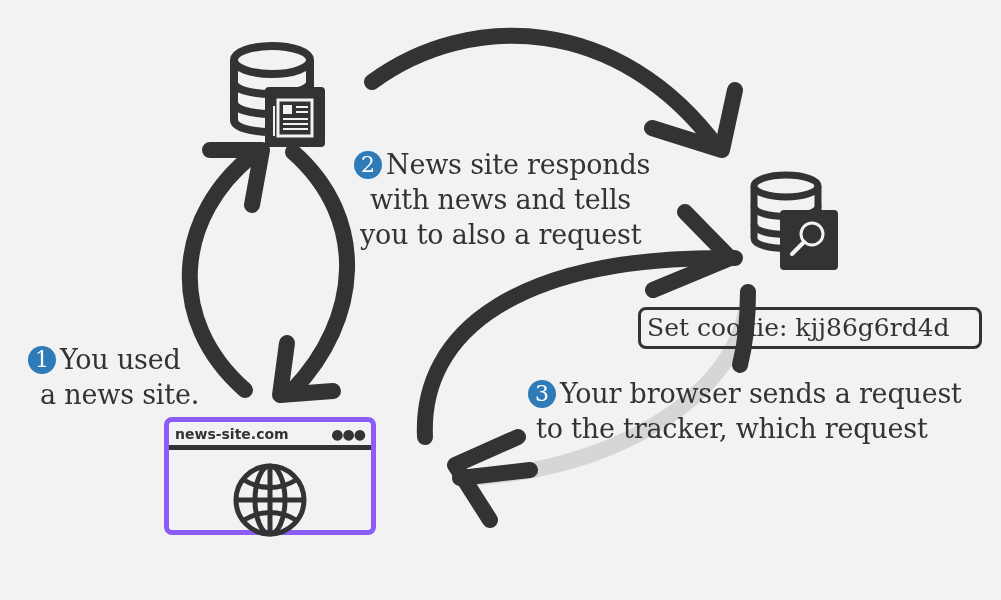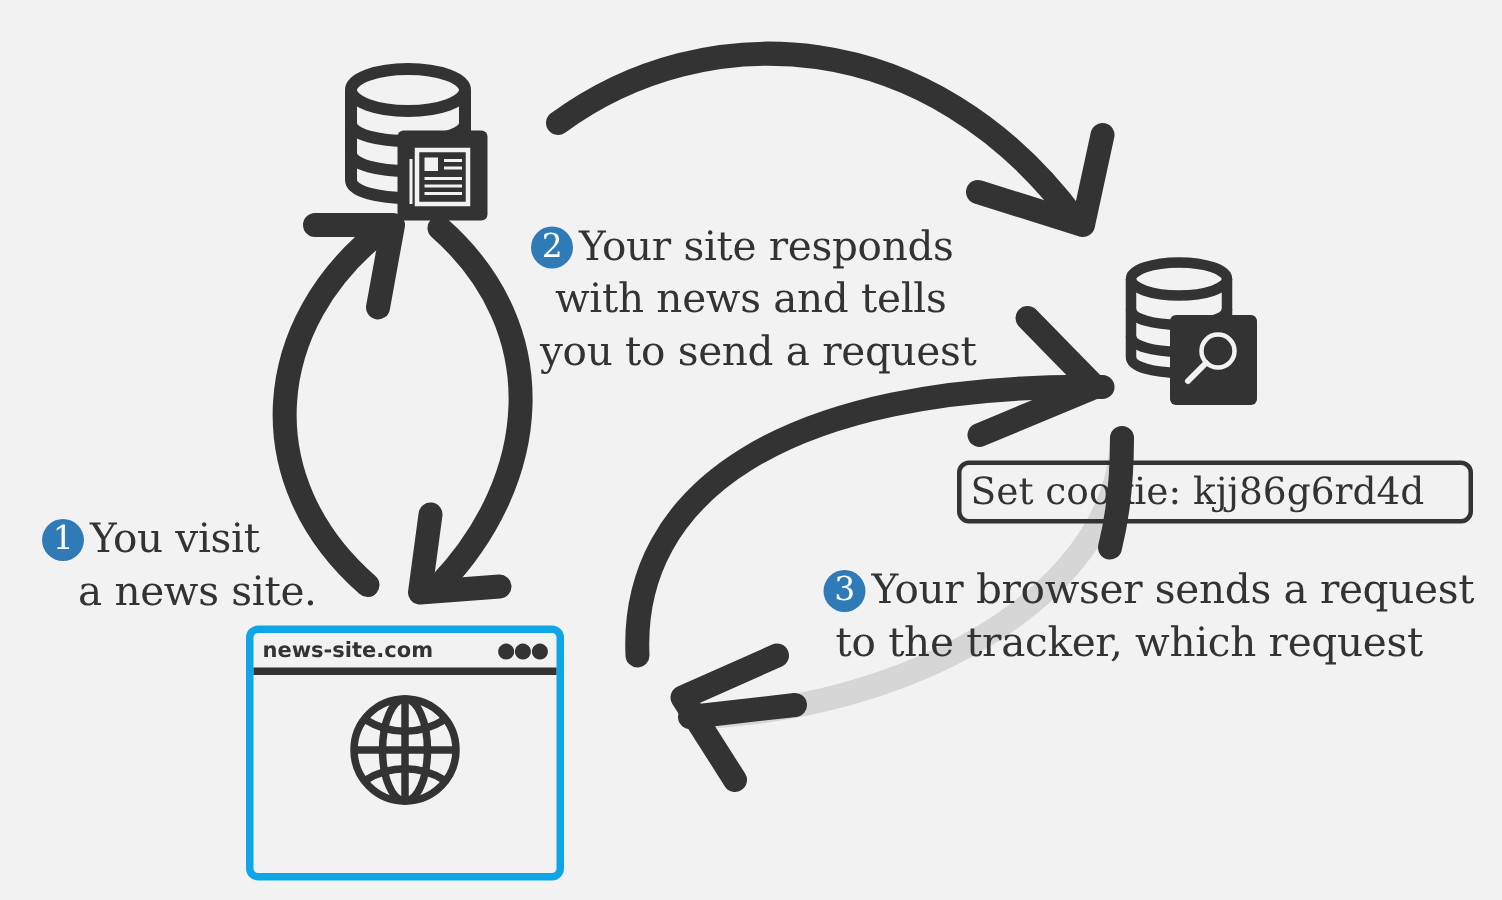--- a/index.html
+++ b/index.html
@@ -4,21 +4,21 @@
 <style>
   html, body { margin:0; padding:0; }
   body { width:1001px; height:600px; background:#f2f2f2; position:relative; overflow:hidden;
          font-family:"DejaVu Serif", serif; color:#333333; }
   svg.layer { position:absolute; left:0; top:0; }
   .caption { position:absolute; font-size:27px; line-height:35px; color:#333333; white-space:nowrap; letter-spacing:-0.2px; }
   .badge { display:inline-block; width:28px; height:28px; border-radius:50%; background:#2f7bb8; color:#ffffff;
            font-size:22px; line-height:28px; text-align:center; vertical-align:2px; margin-right:4px; }
   .cookie { position:absolute; left:638px; top:307px; width:344px; height:42px; border:3px solid #333;
             border-radius:8px; box-sizing:border-box; font-size:25px; line-height:36px; padding-left:6px; background:transparent; white-space:nowrap; }
-  .browser { position:absolute; left:164px; top:417px; width:212px; height:170px; border:5px solid #0ea5e9;
+  .browser { position:absolute; left:164px; top:417px; width:212px; height:118px; border:5px solid #8b5cf6;
              border-radius:8px; box-sizing:border-box; }
   .browser .bar { height:23px; border-bottom:5px solid #333; display:flex; align-items:center; justify-content:space-between; padding:0 6px; }
   .browser .url { font-family:"DejaVu Sans", sans-serif; font-weight:bold; font-size:14px; color:#333; }
   .browser .dots { font-family:"DejaVu Sans", sans-serif; font-size:14px; letter-spacing:-1px; font-weight:bold; }
   .browser .globe { position:absolute; left:63px; top:40px; }
 </style>
 </head>
 <body>
 
 <svg class="layer" width="1001" height="600">
@@ -61,31 +61,31 @@
     <ellipse cx="36" cy="16" rx="32" ry="11" fill="none" stroke="#333" stroke-width="7"></ellipse>
     <path d="M4 16 V68 C4 82 68 82 68 68 V16" fill="none" stroke="#333" stroke-width="7"></path>
     <path d="M4 36 C4 50 68 50 68 36 M4 54 C4 68 68 68 68 54" fill="none" stroke="#333" stroke-width="7"></path>
     <rect x="30" y="40" width="58" height="60" rx="4" fill="#333"></rect>
     <circle cx="62" cy="64" r="11" fill="none" stroke="#f2f2f2" stroke-width="3"></circle>
     <path d="M54 72 L42 84" stroke="#f2f2f2" stroke-width="4" stroke-linecap="round"></path>
   </g>
 </svg>
 
 <div class="caption" style="left:28px; top:342px;">
-  <span class="badge">1</span><span>You visit</span><br>
-  <span style="margin-left:24px">a news site.</span>
+  <span class="badge">1</span><span>You used</span><br>
+  <span style="margin-left:12px">a news site.</span>
 </div>
 
 <div class="caption" style="left:354px; top:147px;">
-  <span class="badge">2</span><span>Your site responds</span><br>
+  <span class="badge">2</span><span>News site responds</span><br>
   <span style="margin-left:16px">with news and tells</span><br>
-  <span style="margin-left:6px">you to send a request</span><br>
+  <span style="margin-left:6px">you to also a request</span><br>
 </div>
 
-<div class="caption" style="left:549px; top:376px;">
+<div class="caption" style="left:528px; top:376px;">
   <span class="badge">3</span><span>Your browser sends a request</span><br>
   <span style="margin-left:8px">to the tracker, which request</span><br>
   <br>
 </div>
 
 <div class="cookie">Set cookie: kjj86g6rd4d</div>
 
 <div class="browser">
   <div class="bar">
     <span class="url">news-site.com</span>

